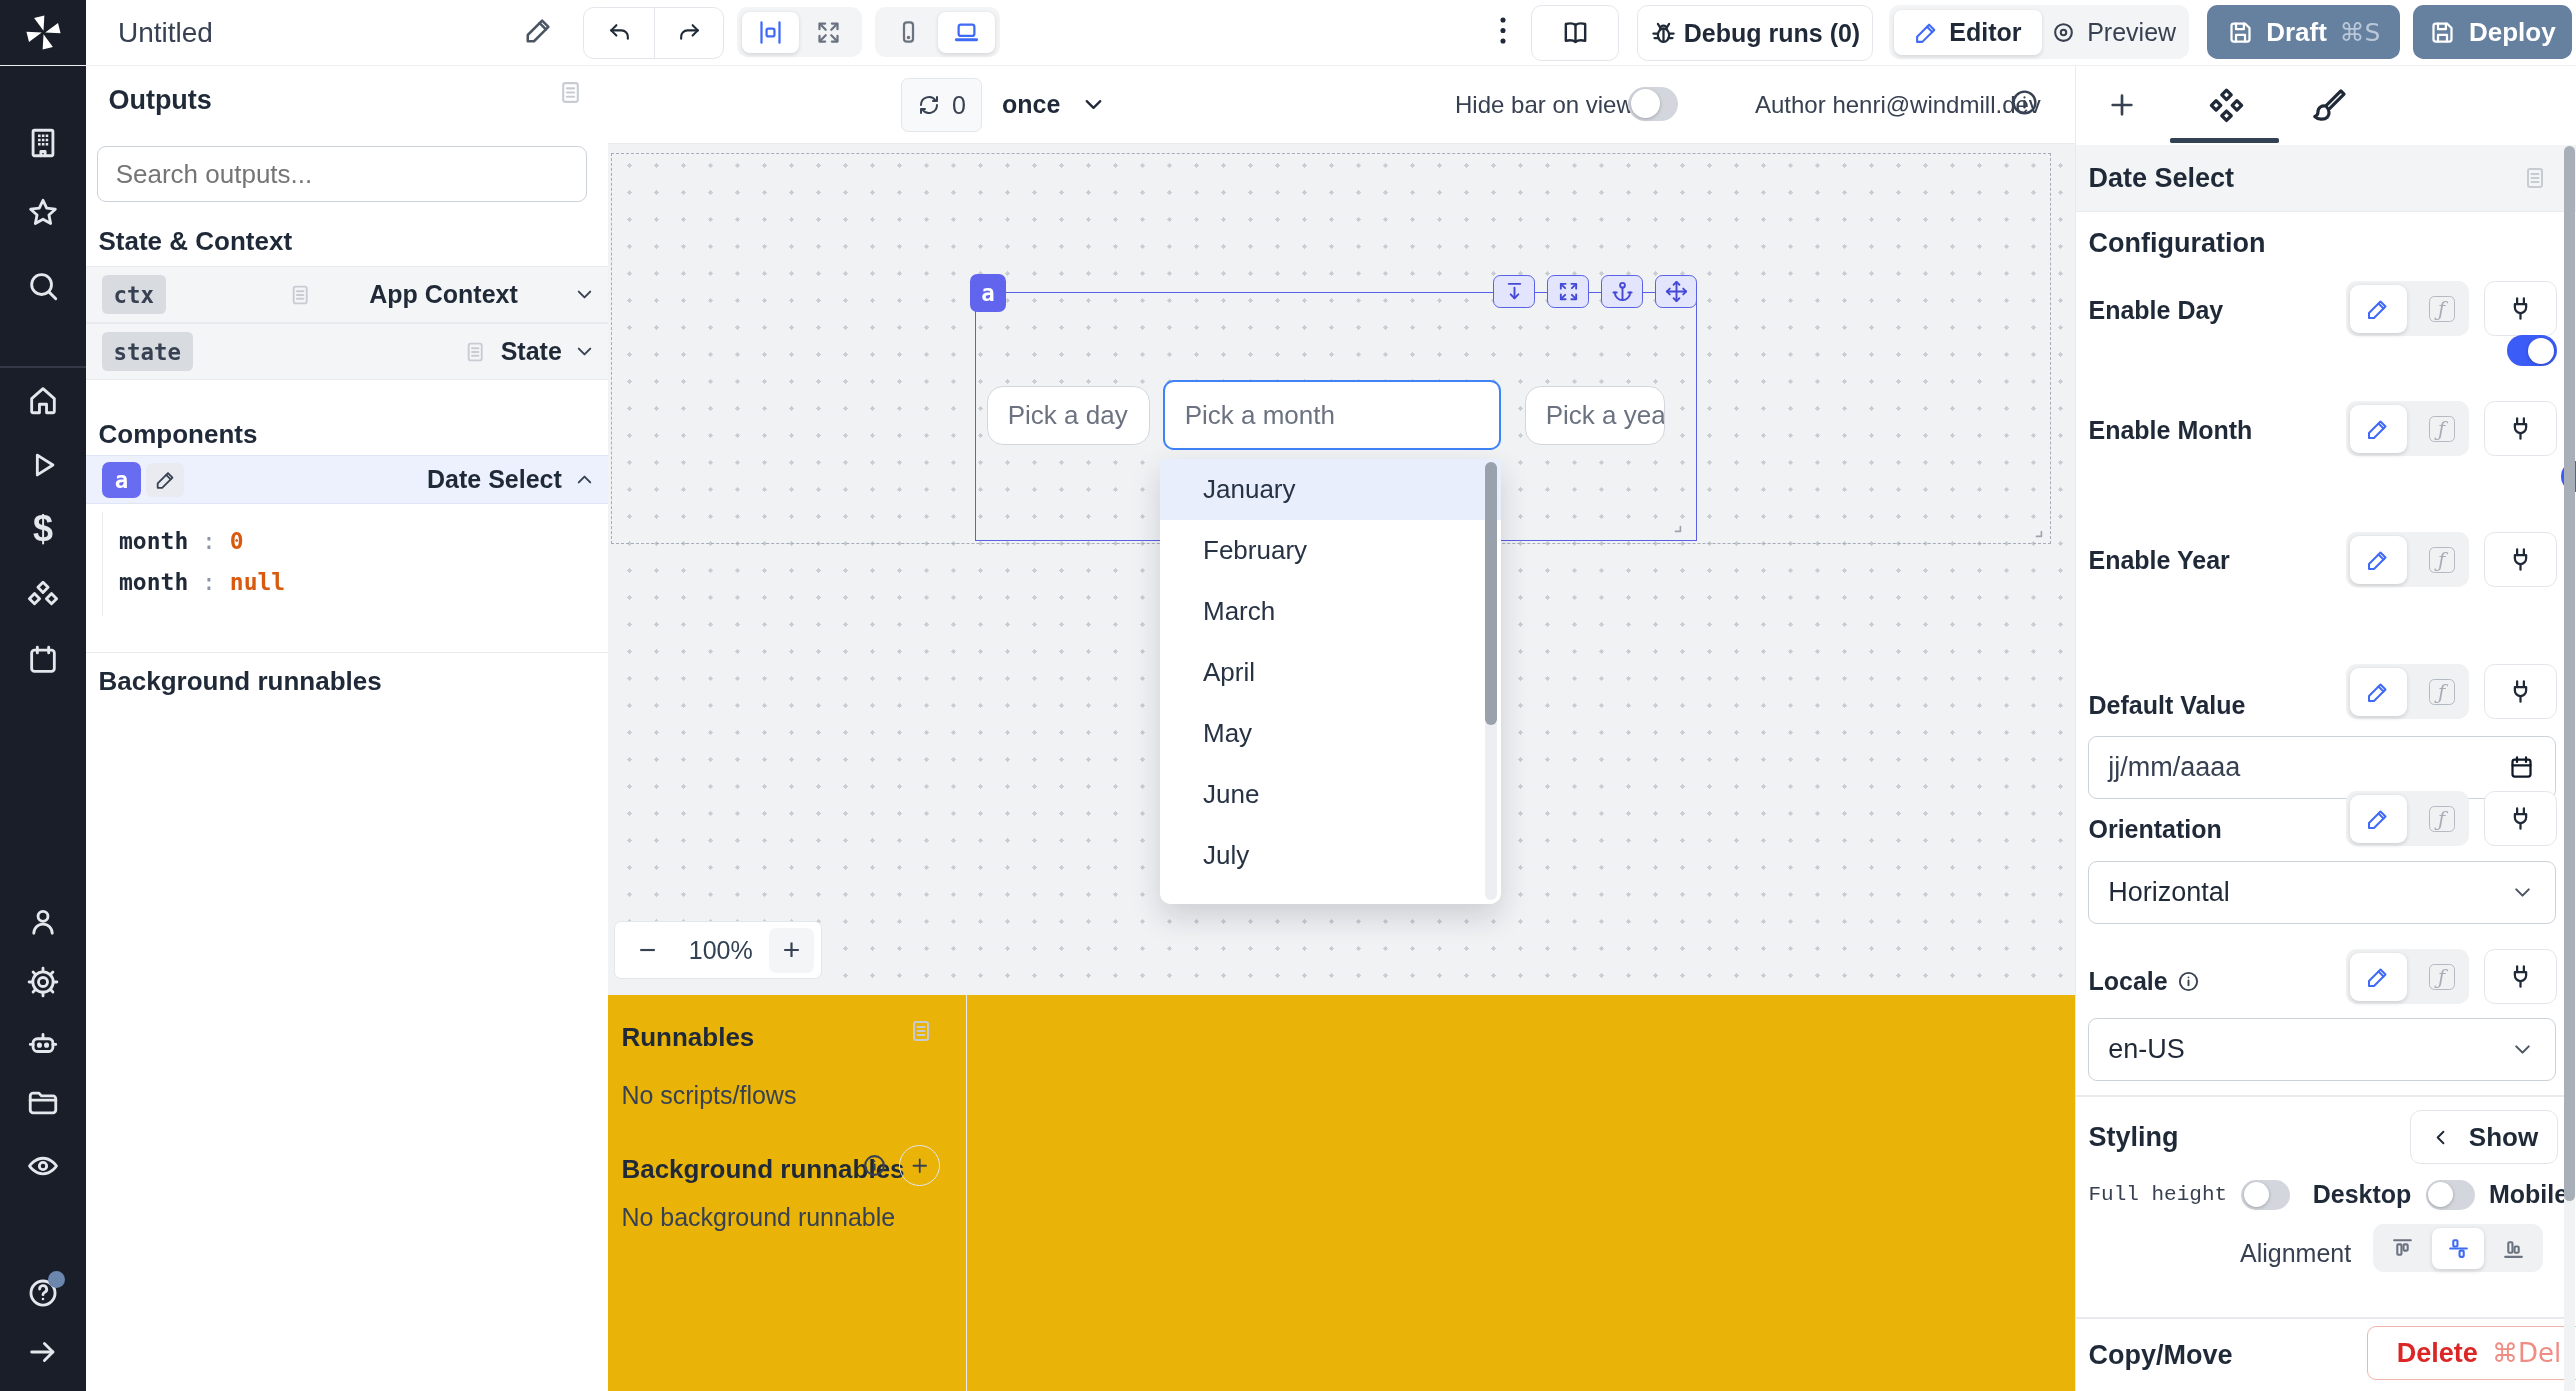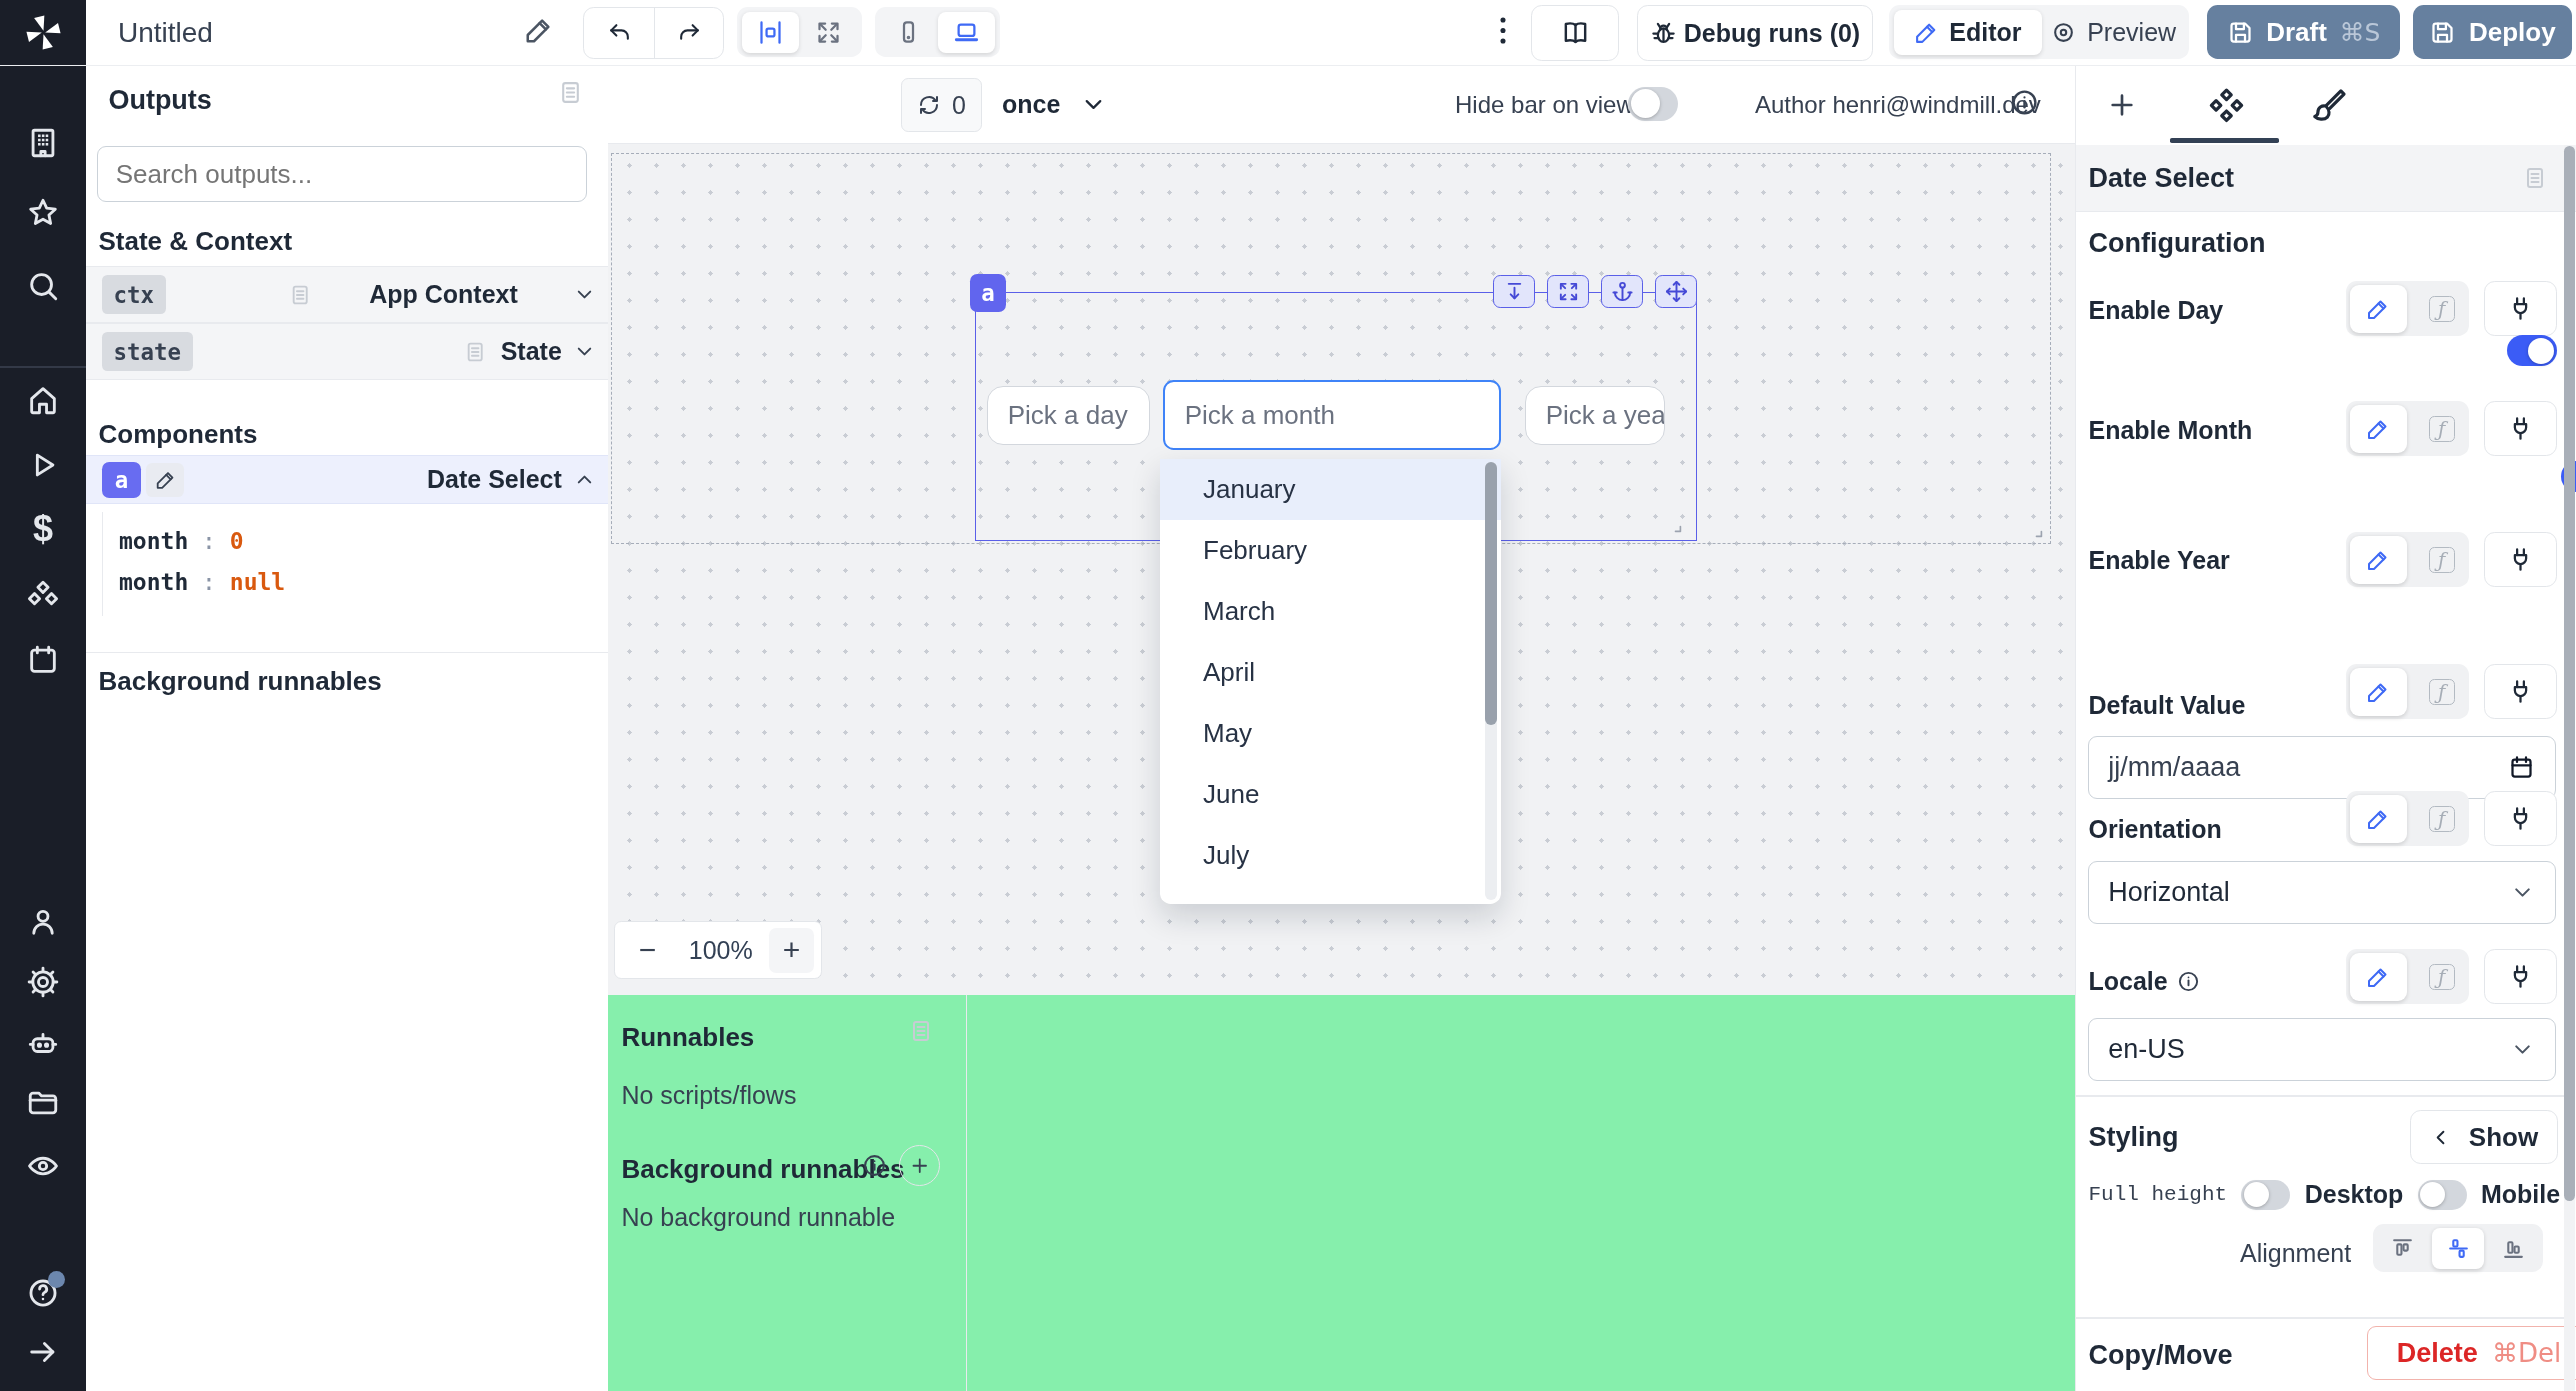--- a/index.html
+++ b/index.html
@@ -447,21 +447,21 @@
     </div>
 
     <div class="abs row" style="left:6.3px;top:777px;width:208px;height:58px;background:#fff;border:0.9px solid #e3e6ea;border-radius:7.2px;box-sizing:border-box;padding:0 7.2px;justify-content:space-between;">
       <span style="width:50px;text-align:center;font-size:30px;color:#374151;">−</span>
       <span style="font-size:25px;color:#334155;">100%</span>
       <span style="width:45px;height:45px;background:#f4f5f7;border-radius:7.2px;display:flex;align-items:center;justify-content:center;font-size:30px;color:#374151;">+</span>
     </div>
   </div>
 
   
-  <div class="abs" style="left:0;top:930px;width:1467px;height:396px;background:#86efac;">
+  <div class="abs" style="left:0;top:930px;width:1467px;height:396px;background:#eab308;">
     <div class="abs" style="left:0;top:0;width:358px;height:396px;border-right:1.8px solid #e8eaee;">
       <div class="abs h-sec" style="left:13.4px;top:27px;">Runnables</div>
       <div class="abs docic" style="left:301px;top:23px;">
         <svg class="ic" width="24" height="26" viewBox="0 0 24 24">
             <rect x="5" y="3" width="14" height="18" rx="2"></rect>
             <path d="M8.5 8h7M8.5 12h7M8.5 16h7"></path>
           </svg>
       </div>
       <div class="abs" style="left:13.4px;top:86px;font-size:25px;color:#374151;">No scripts/flows</div>
       <div class="abs h-sec" style="left:13.4px;top:159px;">Background runnables</div>
@@ -670,21 +670,21 @@
         <path d="M14 6l-6 6 6 6"></path>
       </svg>
     <span style="font-size:26px;font-weight:700;color:#1f2937;">Show</span>
   </div>
 
   <div class="abs row" style="left:12.5px;top:1109px;height:41px;gap:14.3px;">
     <span style="font-size:21px;color:#374151;font-family:Liberation Mono, monospace;">Full height</span>
     <span class="tgl off" style="width:49px;height:30px;position:relative;">
         <span class="knob" style="left:2.7px;width:25px;height:25px;"></span>
       </span>
-    <span style="font-size:25px;font-weight:600;color:#1f2937;margin-left:0;">Desktop</span>
+    <span style="font-size:25px;font-weight:600;color:#1f2937;margin-left:8px;">Desktop</span>
     <span class="tgl off" style="width:49px;height:30px;position:relative;">
         <span class="knob" style="left:2.7px;width:25px;height:25px;"></span>
       </span>
     <span style="font-size:25px;font-weight:600;color:#1f2937;">Mobile</span>
   </div>
 
   <div class="abs" style="left:164px;top:1174px;font-size:25px;color:#374151;">Alignment</div>
   <div class="alignseg" style="left:297px;top:1159px;">
     <span class="acell">
       <svg class="ic" width="25" height="25" viewBox="0 0 24 24">

